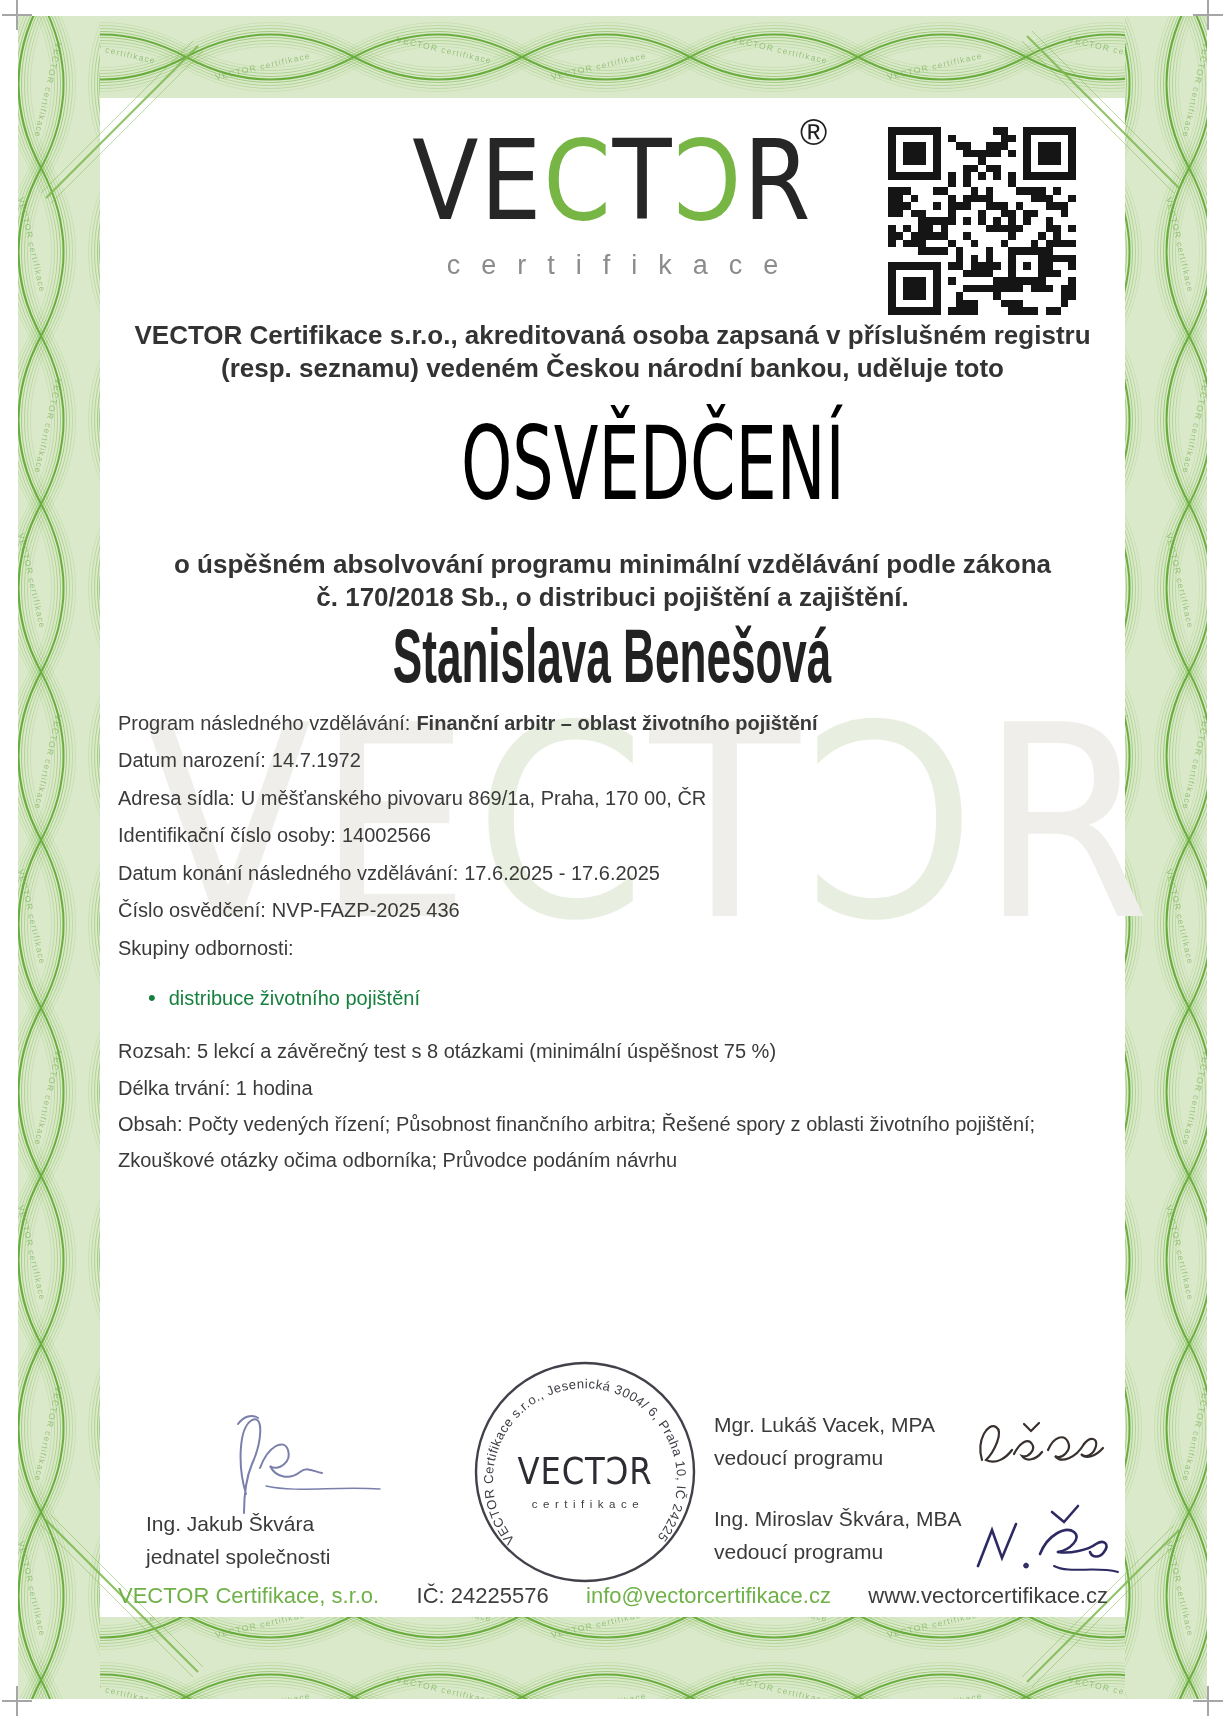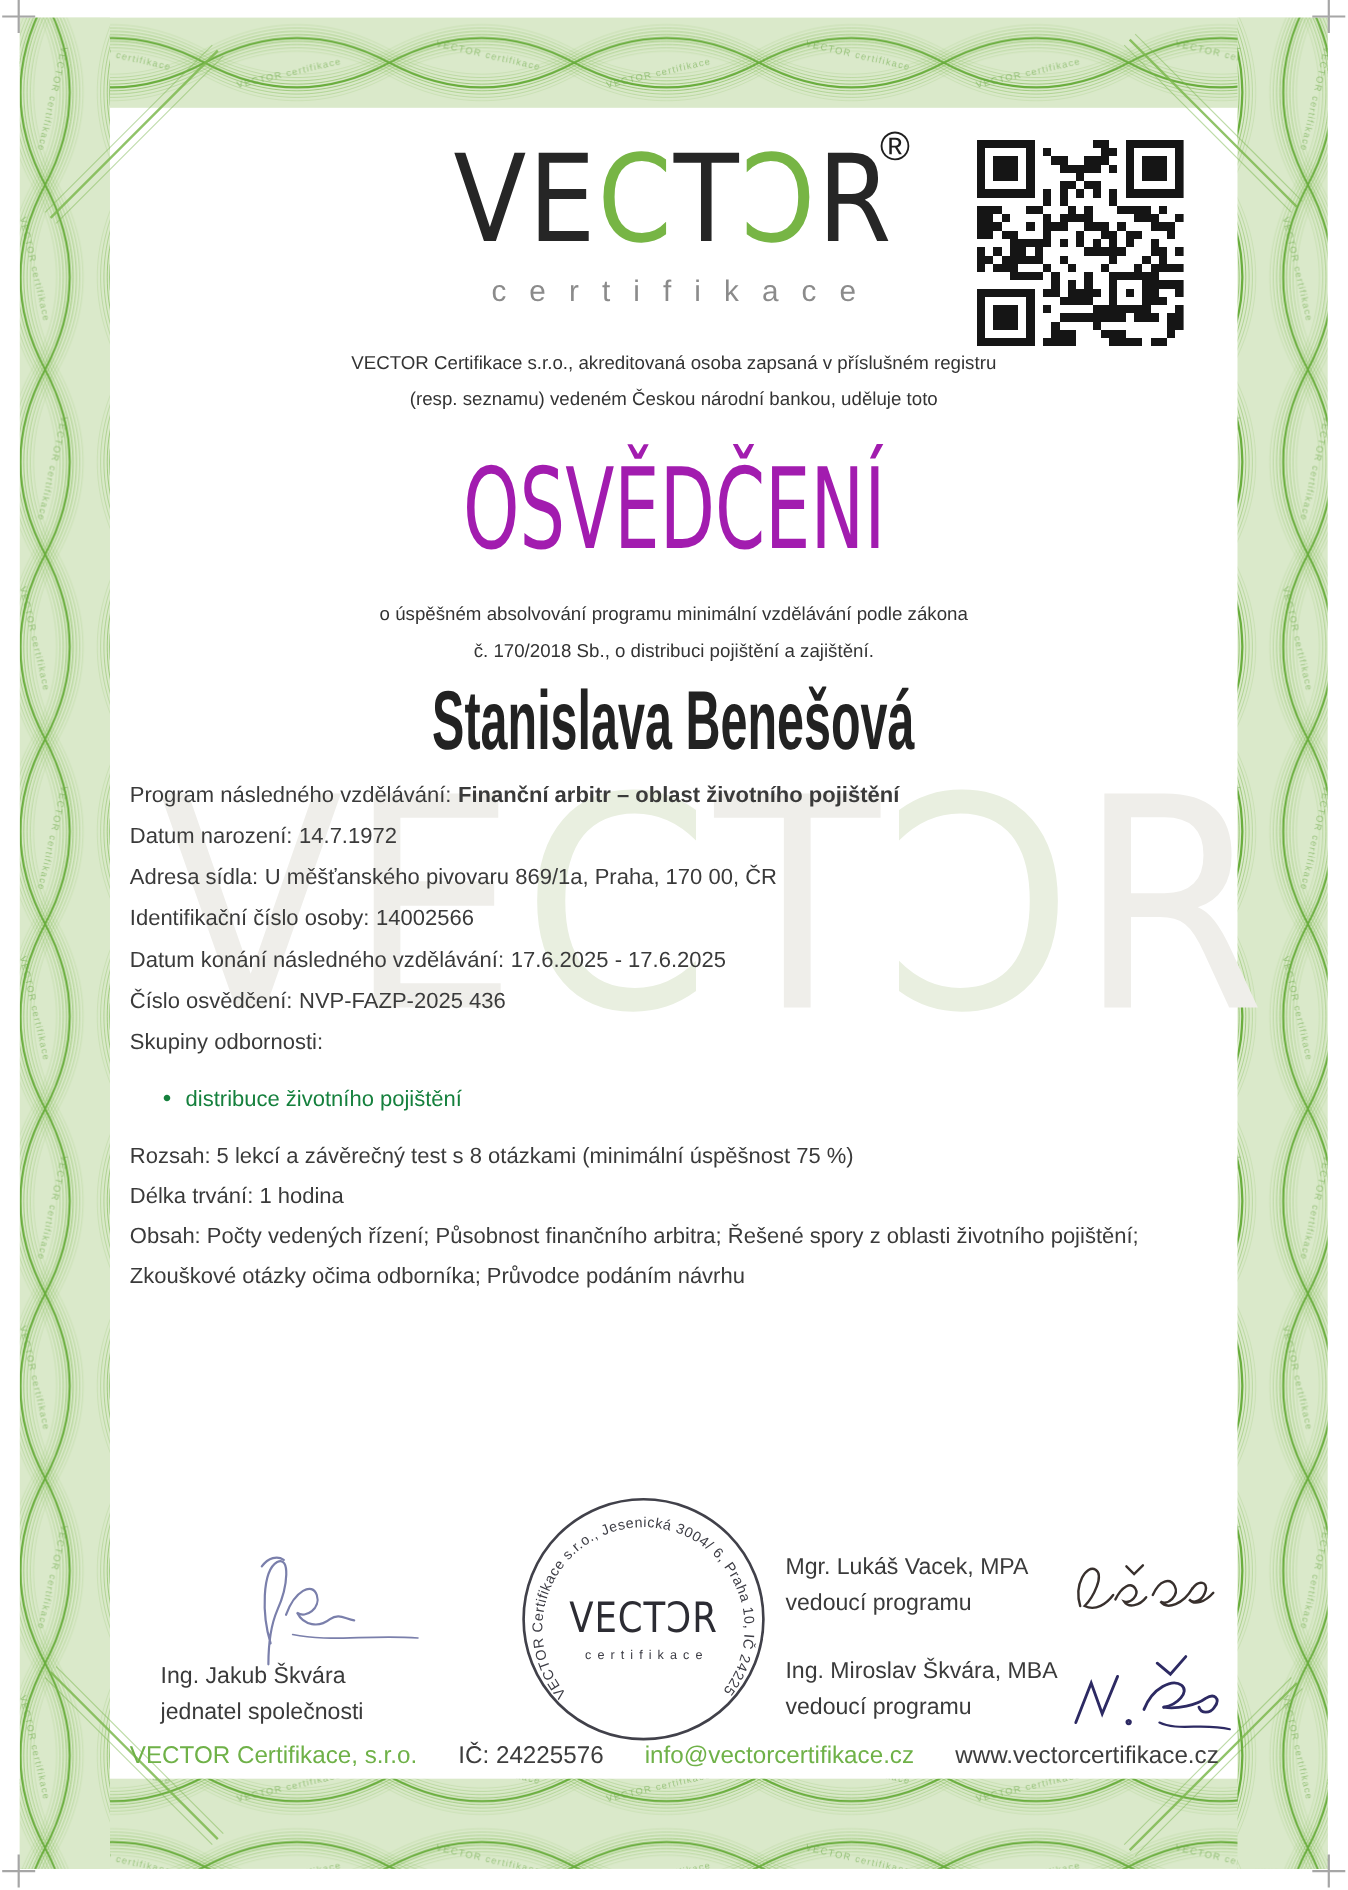--- a/index.html
+++ b/index.html
@@ -12,23 +12,23 @@
   .watermark{top:690px;left:100px;width:1025px;text-align:center;font-family:"DejaVu Sans",sans-serif;
              font-size:267px;line-height:1;letter-spacing:4px;color:#efeeea;z-index:1;user-select:none;}
   .watermark .wg{color:#e9efe0;}
   
   .logo-line{top:126px;font-family:"DejaVu Sans",sans-serif;font-size:110px;line-height:1;
              letter-spacing:2px;color:#262626;z-index:2;}
   .logo-line .g{color:#77b545;}
   .reg-mark{left:800px;top:112px;font-size:37px;color:#1e1e1e;z-index:2;}
   .logo-sub{top:250px;font-size:27px;letter-spacing:21px;text-indent:21px;color:#8b8b8b;z-index:2;}
   
-  .tline{z-index:2;font-size:17px;color:#333;}
+  .tline{z-index:2;font-size:26px;color:#333;font-weight:bold;}
   .intro1{top:320px;} .intro2{top:353px;}
-  .cert-title{top:413px;font-size:102px;line-height:1;color:#a21caf;z-index:2;font-family:"DejaVu Sans",sans-serif;}
+  .cert-title{top:413px;font-size:102px;line-height:1;color:#000000;z-index:2;font-family:"DejaVu Sans",sans-serif;padding-left:40px;}
   .sub1{top:549px;} .sub2{top:582px;}
   .recipient{top:618px;font-size:76px;font-weight:bold;line-height:1;color:#222;z-index:2;}
   
   .row{position:absolute;left:118px;width:1000px;font-size:20px;color:#3a3a3a;z-index:2;white-space:nowrap;}
   .row .val{margin-left:6px;}
   .row .val.bold{font-weight:bold;text-align:center;}
   .bullet-item{position:absolute;left:148px;font-size:20px;color:#15803d;z-index:2;}
   .bullet-item::before{content:"\2022";margin-right:13px;font-size:22px;}
   
   .sig-block{position:absolute;z-index:2;text-align:left;font-size:21px;color:#3a3a3a;}

